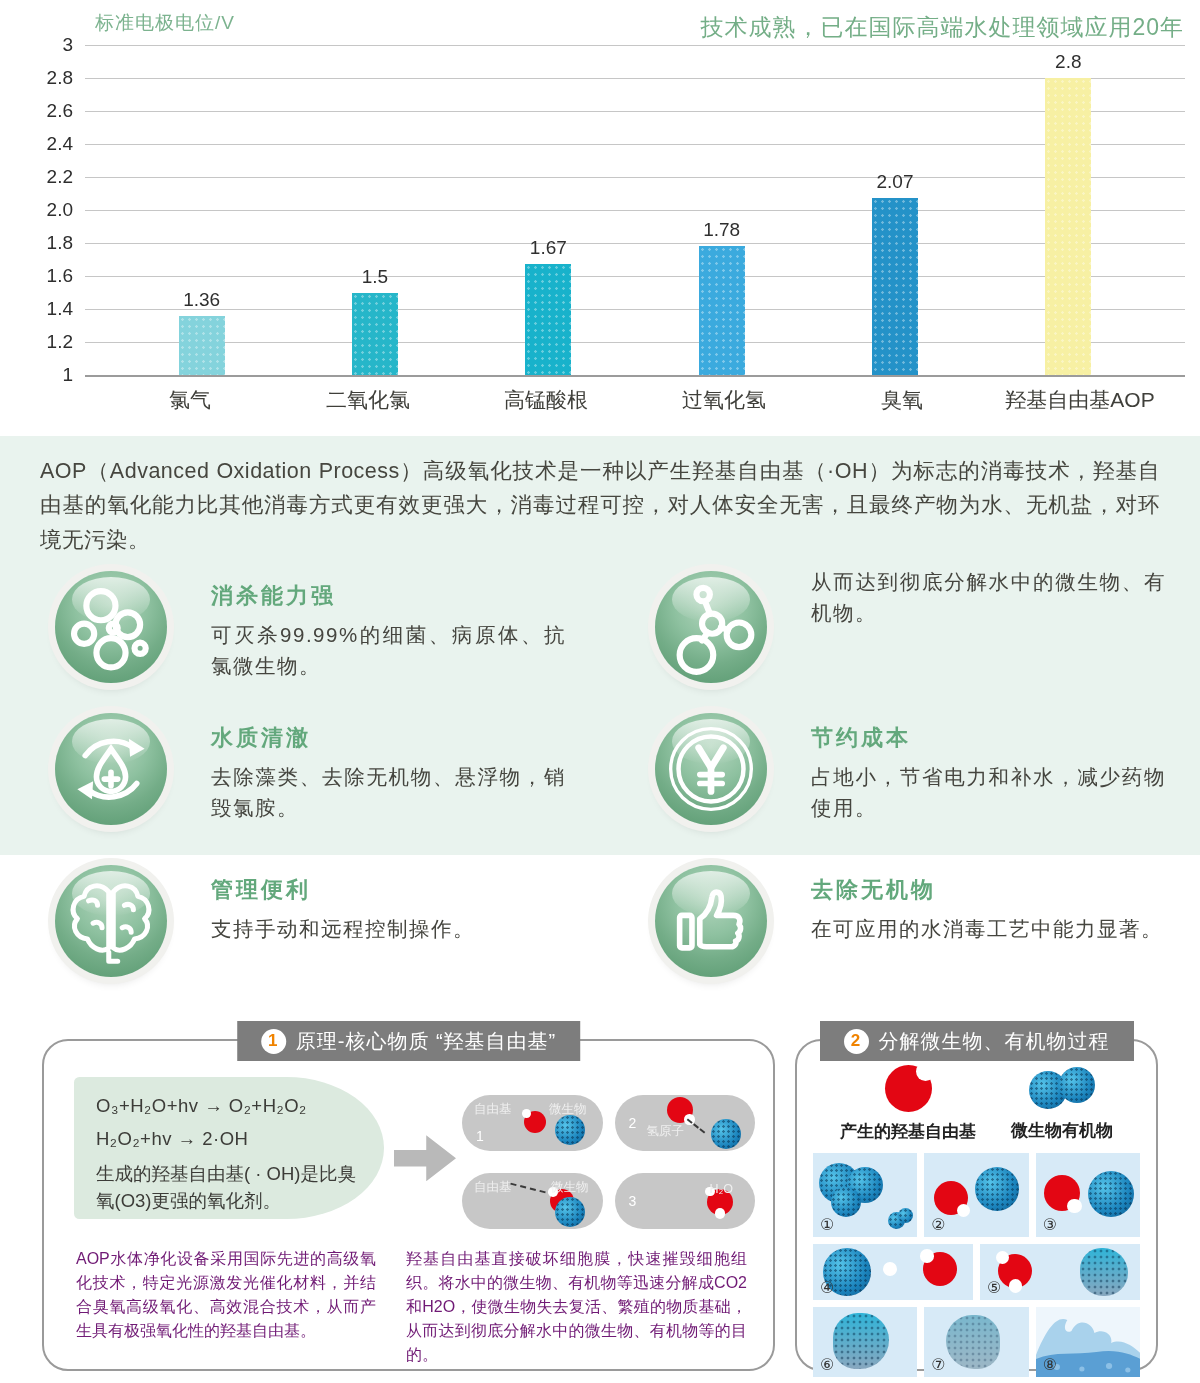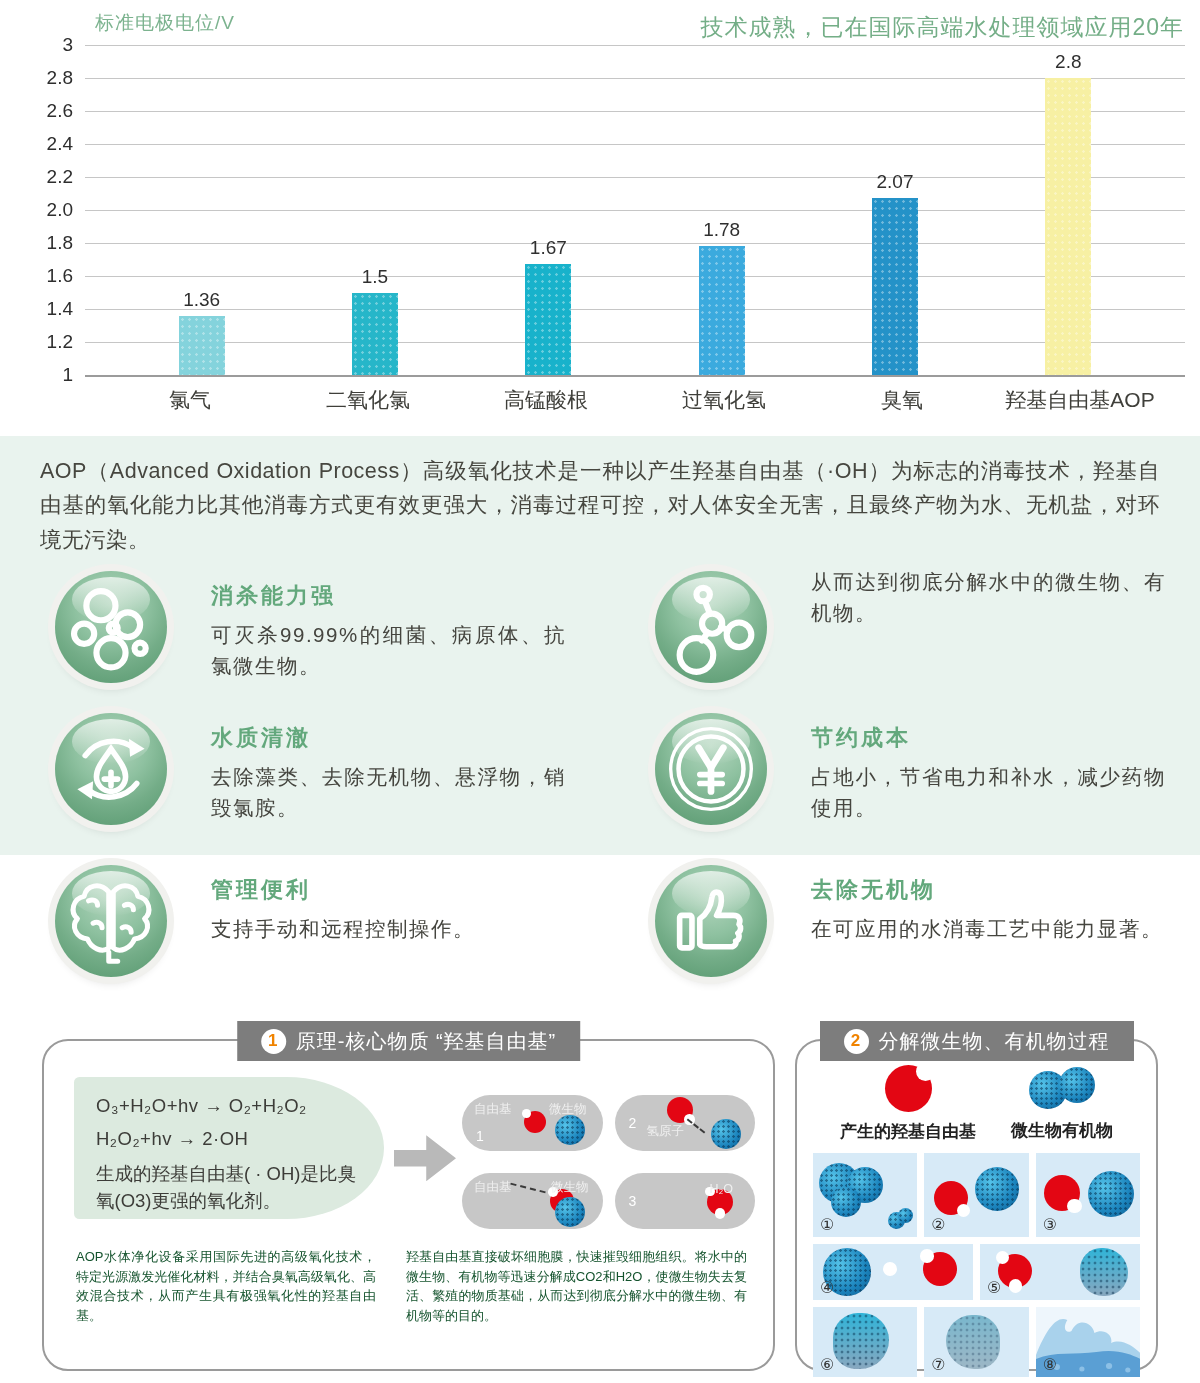--- a/index.html
+++ b/index.html
@@ -63,21 +63,21 @@
   .rmol::after{content:"";position:absolute;width:40%;height:40%;background:#fff;border-radius:50%;left:-8%;top:-8%;}
   .rmol.dot-br::after{left:auto;top:auto;right:-6%;bottom:-6%;}
   .rmol.water::before{content:"";position:absolute;width:38%;height:38%;background:#fff;border-radius:50%;left:-6%;top:-10%;}
   .rmol.water::after{left:auto;right:28%;top:auto;bottom:-14%;}
   .bsph{position:absolute;border-radius:50%;
         background-image:radial-gradient(rgba(4,42,72,.5) 1px,transparent 1.5px),
                          radial-gradient(circle at 35% 35%,#54c3e9,#1b84bd 60%,#0d5a8c 100%);
         background-size:5px 5px,100% 100%;}
   .dash{position:absolute;border-top:2px dashed #3a3a3a;}
   .p1-bottom{display:flex;gap:30px;padding:18px 26px 0 32px;}
-  .p1-bottom p{margin:0;font-size:13px;line-height:1.5;color:#14532d;text-align:justify;}
+  .p1-bottom p{margin:0;font-size:16px;line-height:1.5;color:#701a75;text-align:justify;}
   .p1-bottom .colL{width:300px;flex:none;}
   .p1-bottom .colR{flex:1;}
 
   .legend{display:flex;justify-content:space-evenly;align-items:center;padding:24px 8px 0;}
   .leg-item{display:flex;flex-direction:column;align-items:center;gap:8px;}
   .leg-red{position:relative;width:47px;height:47px;background:#e30613;border-radius:50%;}
   .leg-red::after{content:"";position:absolute;width:19px;height:19px;background:#fff;border-radius:50%;right:-3px;top:-3px;}
   .leg-duo{position:relative;width:66px;height:44px;}
   .leg-label{font-size:17px;font-weight:bold;color:#222;}
   .grid8{display:grid;grid-template-columns:repeat(6,1fr);gap:7px;margin:10px 16px 0;}

